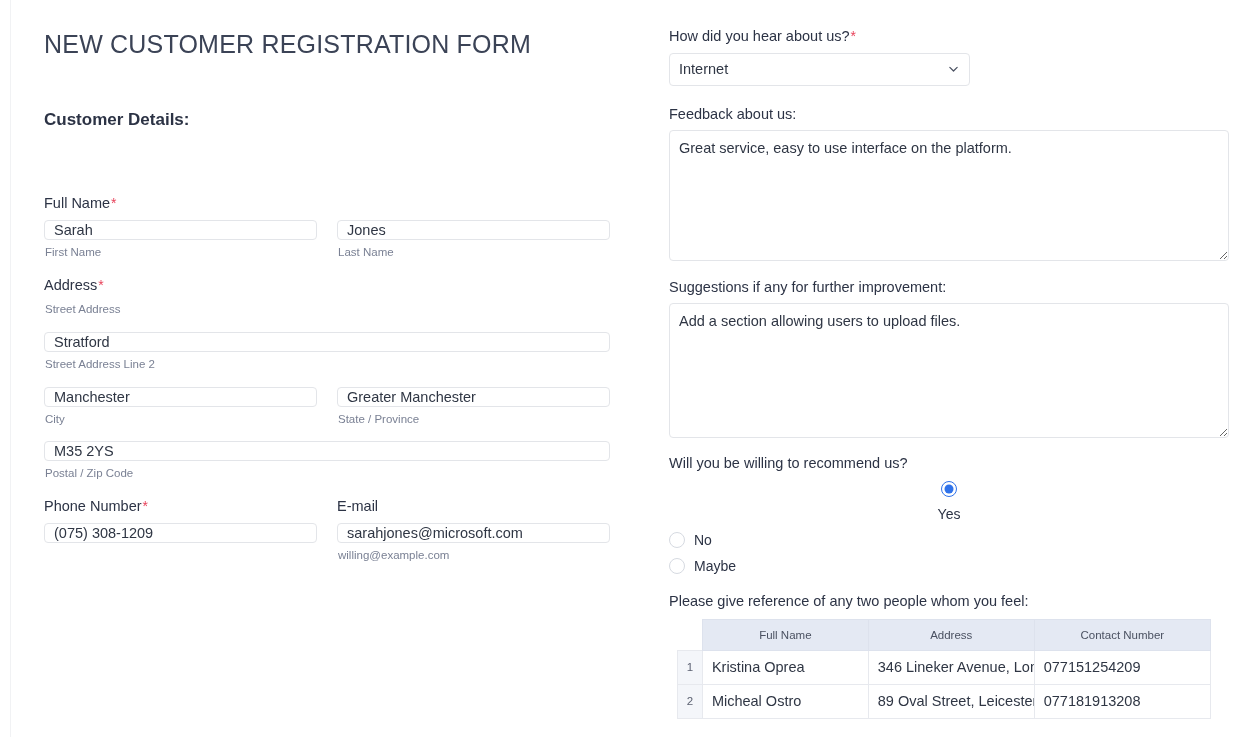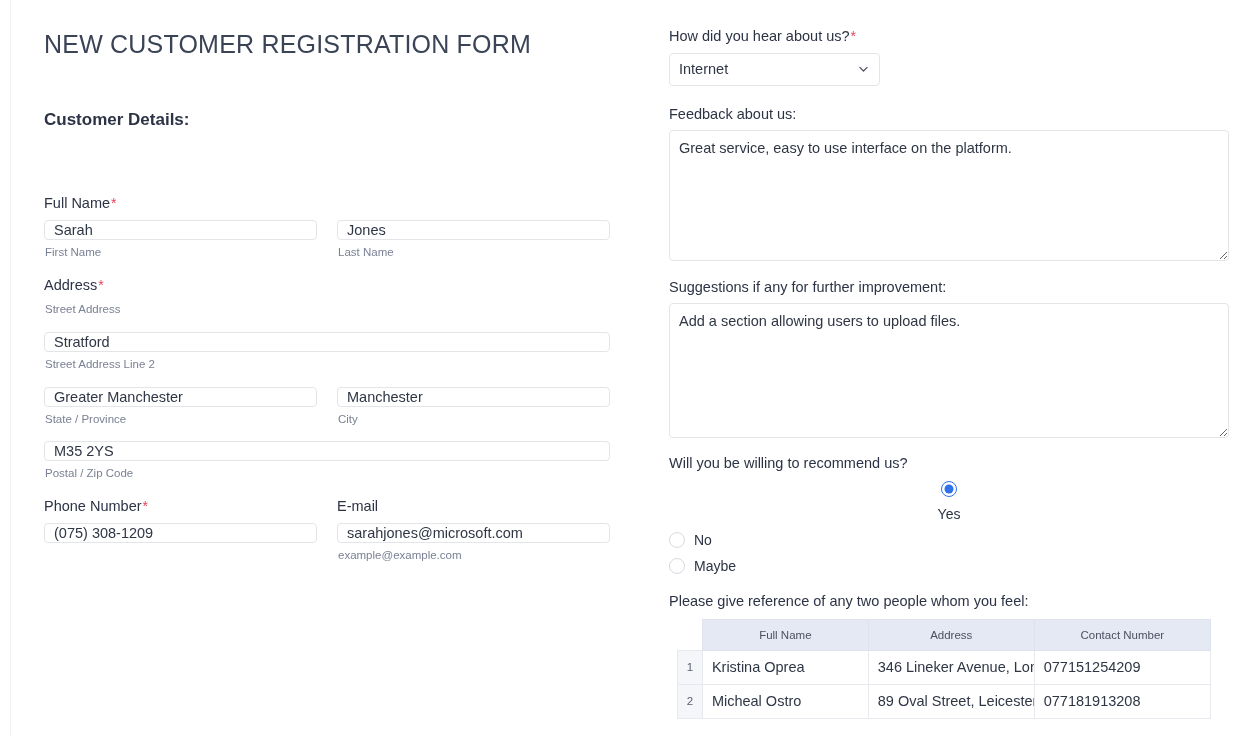--- a/index.html
+++ b/index.html
@@ -110,21 +110,21 @@
     display: flex;
     gap: 20px;
   }
   .row2 > .cell { width: 273px; flex: 0 0 273px; }
 
   .fieldblock { margin-top: 18px; }
 
   
   .select-wrap {
     position: relative;
-    width: 211px;
+    width: 301px;
   }
   .sel {
     width: 100%;
     height: 33px;
     border: 1px solid #e3e5e9;
     border-radius: 4px;
     background: #fff;
     padding: 0 28px 0 9px;
     font-family: "Liberation Sans", sans-serif;
     font-size: 14.5px;
@@ -263,45 +263,45 @@
         <div class="sub-label">Street Address</div>
       </div>
 
       <div style="width:566px; margin-top:15px;">
         <input class="inp" type="text" value="Stratford" style="">
         <div class="sub-label">Street Address Line 2</div>
       </div>
 
       <div class="row2" style="margin-top:15px;">
         <div class="cell">
+          <input class="inp" type="text" value="Manchester" style="">
+          <div class="sub-label">City</div>
+        </div>
+        <div class="cell">
           <input class="inp" type="text" value="Greater Manchester" style="">
           <div class="sub-label">State / Province</div>
-        </div>
-        <div class="cell">
-          <input class="inp" type="text" value="Manchester" style="">
-          <div class="sub-label">City</div>
         </div>
       </div>
 
       <div style="width:566px; margin-top:15px;">
         <input class="inp" type="text" value="M35 2YS" style="">
         <div class="sub-label">Postal / Zip Code</div>
       </div>
     </div>
 
     <div class="fieldblock" style="margin-top:16px;">
       <div class="row2">
         <div class="cell">
           <div class="field-label"><span>Phone Number</span><span class="req">*</span></div>
           <input class="inp" type="text" value="(075) 308-1209" style="">
         </div>
         <div class="cell">
           <div class="field-label">E-mail</div>
           <input class="inp" type="text" value="sarahjones@microsoft.com" style="">
-          <div class="sub-label">example@example.com</div>
+          <div class="sub-label">willing@example.com</div>
         </div>
       </div>
     </div>
 
   </div>
 
   <div class="col-right">
 
     <div style="margin-top:27px;">
       <div class="field-label"><span>How did you hear about us?</span><span class="req">*</span></div>

